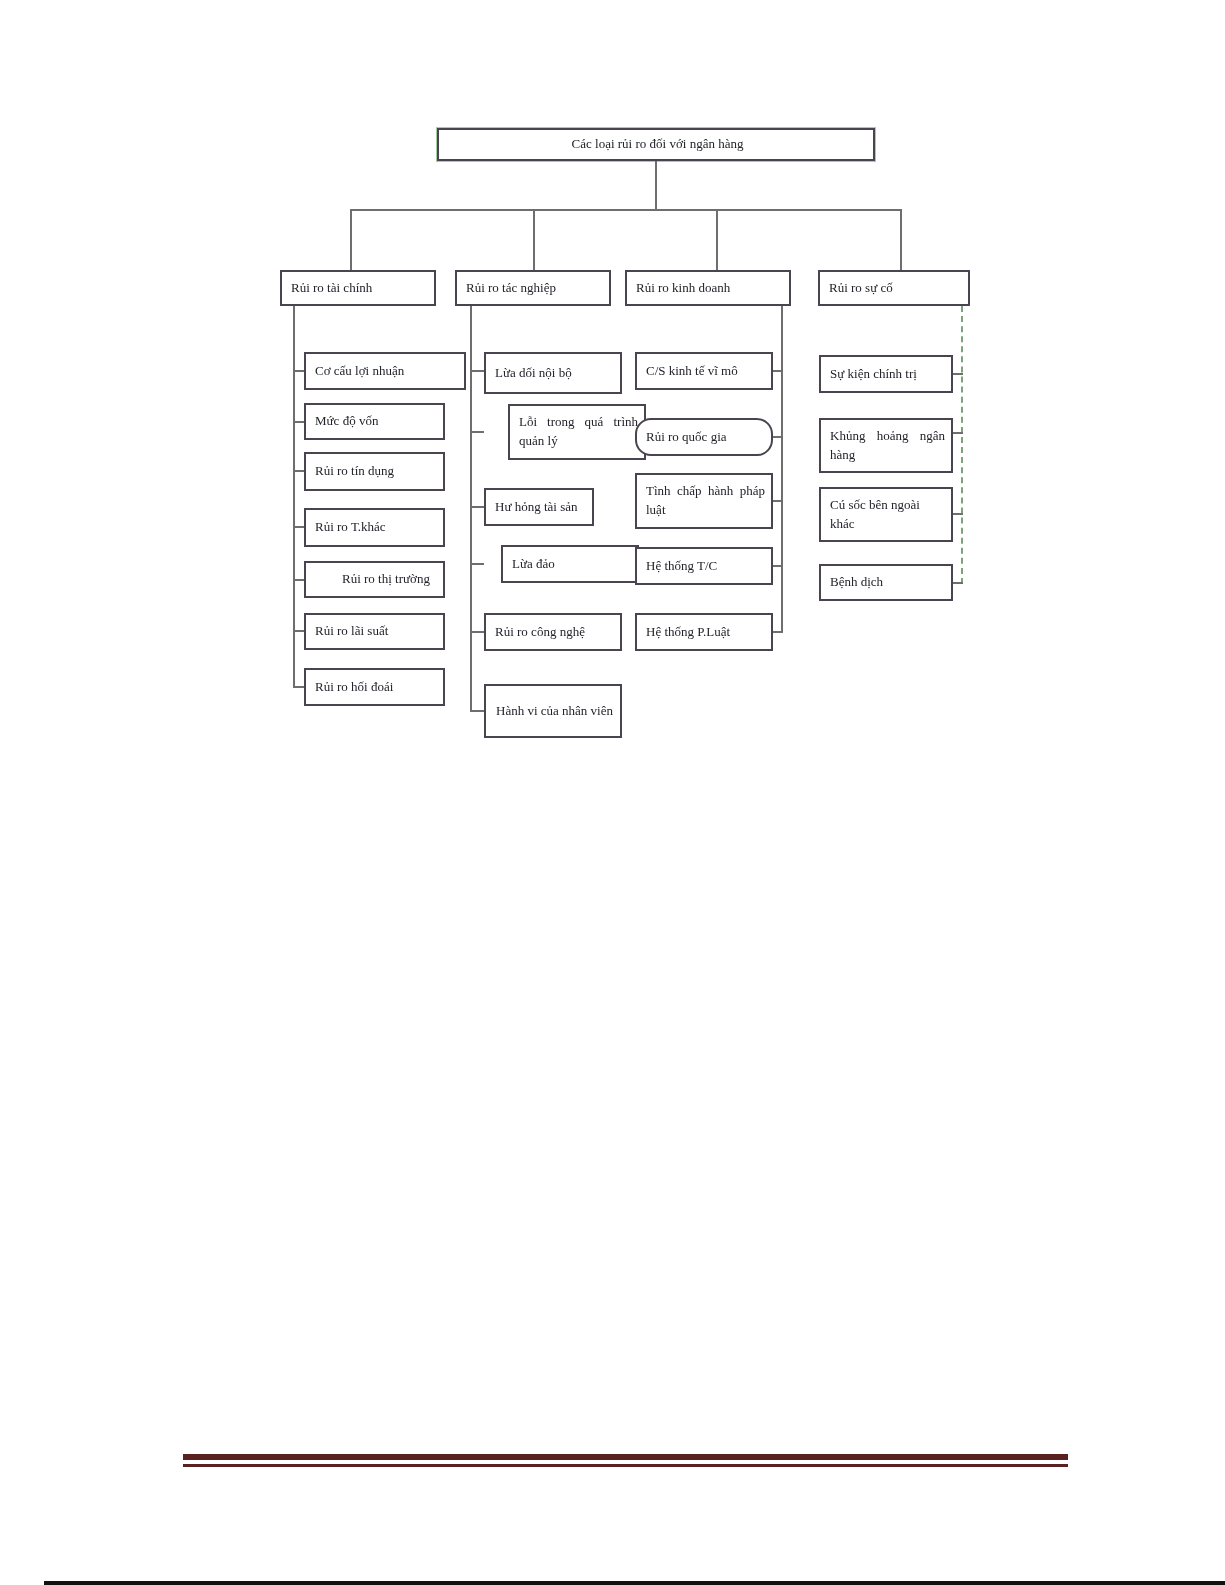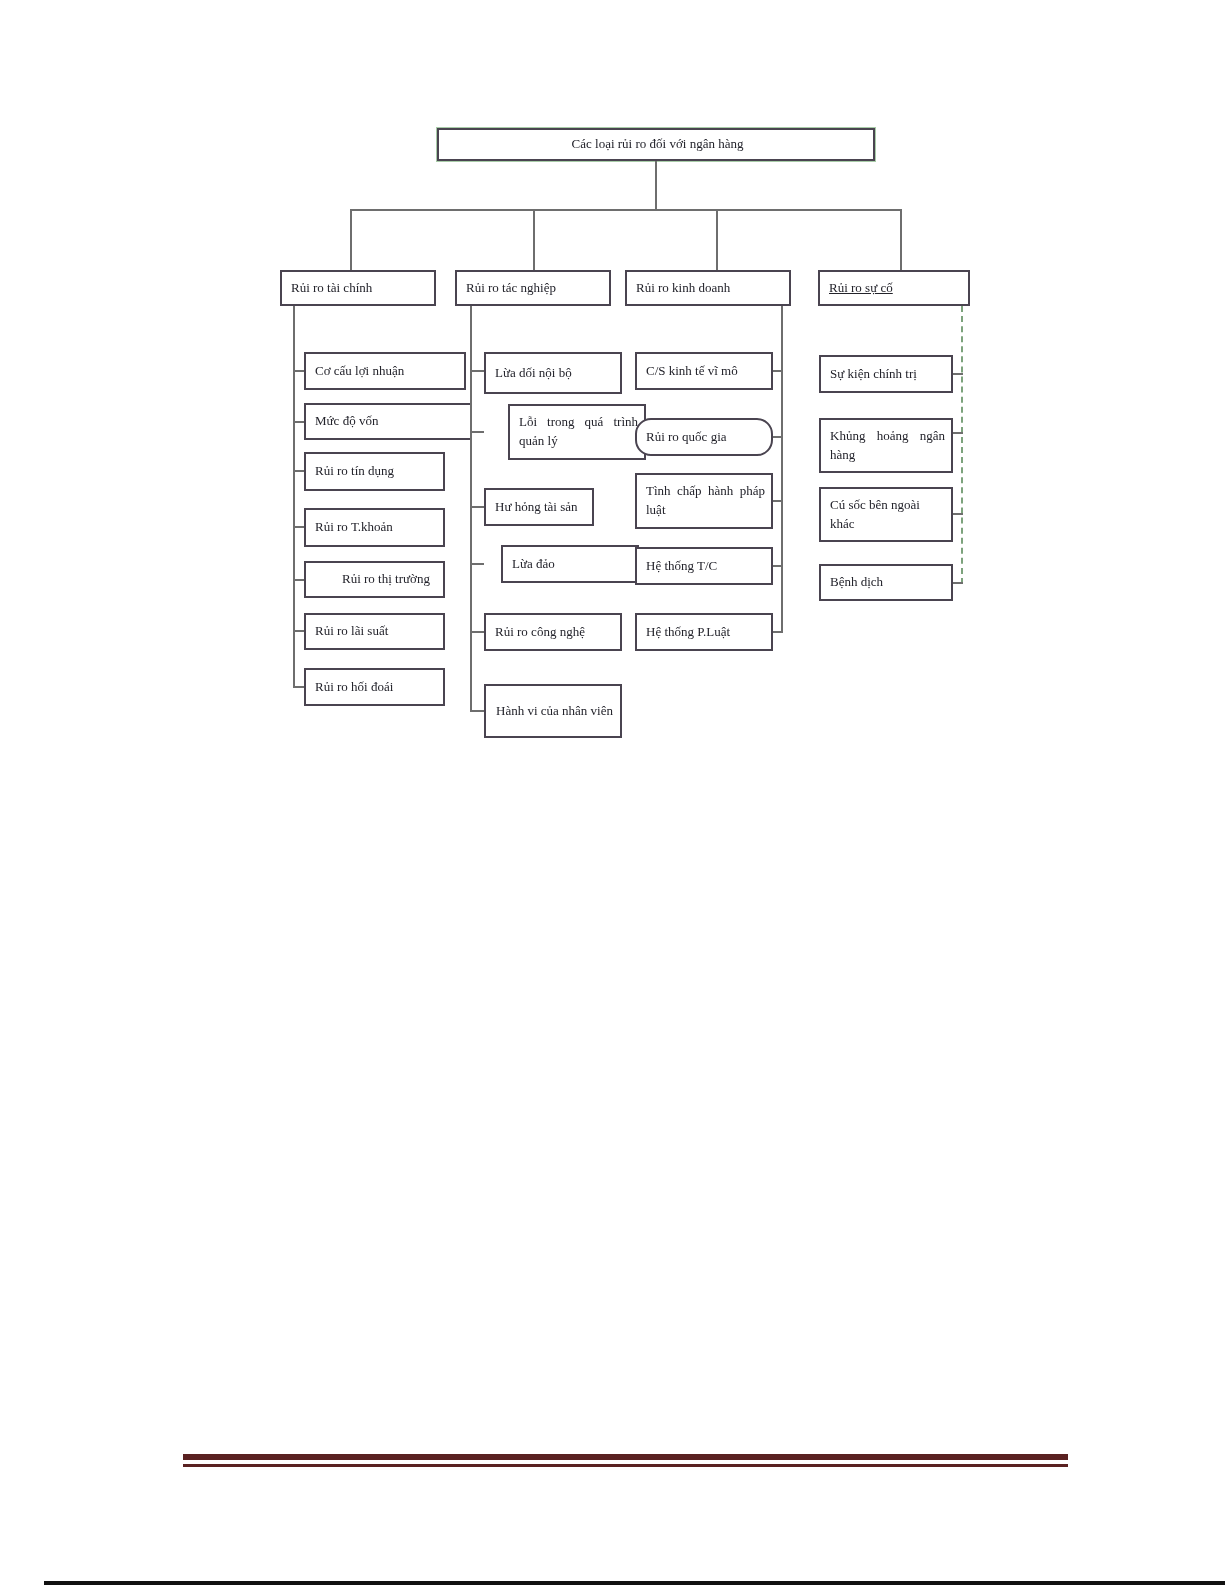--- a/index.html
+++ b/index.html
@@ -36,44 +36,44 @@
 
   <div class="node" style="left:280px;top:270px;width:156px;height:36px;">
     <span class="lbl">Rủi ro tài chính</span>
   </div>
   <div class="node" style="left:455px;top:270px;width:156px;height:36px;">
     <span class="lbl">Rủi ro tác nghiệp</span>
   </div>
   <div class="node" style="left:625px;top:270px;width:166px;height:36px;">
     <span class="lbl">Rủi ro kinh doanh</span>
   </div>
-  <div class="node" style="left:818px;top:270px;width:152px;height:36px;text-decoration:underline;">
+  <div class="node" style="left:818px;top:270px;width:152px;height:36px;">
     <span class="lbl">Rủi ro sự cố</span>
   </div>
 
   <div class="vline" style="left:293px;top:306px;height:381px;"></div>
   <div class="hline" style="left:293px;top:370px;width:11px;"></div>
   <div class="hline" style="left:293px;top:421px;width:11px;"></div>
   <div class="hline" style="left:293px;top:470px;width:11px;"></div>
   <div class="hline" style="left:293px;top:526px;width:11px;"></div>
   <div class="hline" style="left:293px;top:579px;width:11px;"></div>
   <div class="hline" style="left:293px;top:630px;width:11px;"></div>
   <div class="hline" style="left:293px;top:686px;width:11px;"></div>
 
   <div class="node" style="left:304px;top:352px;width:162px;height:38px;">
     <span class="lbl">Cơ cấu lợi nhuận</span>
     </div>
-  <div class="node" style="left:304px;top:403px;width:168px;height:37px;justify-content:flex-end;">
+  <div class="node" style="left:304px;top:403px;width:141px;height:37px;justify-content:flex-end;">
     <span class="lbl">Mức độ vốn</span>
     </div>
   <div class="node" style="left:304px;top:452px;width:141px;height:39px;">
     <span class="lbl">Rủi ro tín dụng</span>
     </div>
   <div class="node" style="left:304px;top:508px;width:141px;height:39px;">
-    <span class="lbl">Rủi ro T.khoản</span>
+    <span class="lbl">Rủi ro T.khác</span>
     </div>
   <div class="node" style="left:304px;top:561px;width:141px;height:37px;padding-left:36px;">
     <span class="lbl">Rủi ro thị trường</span>
     </div>
   <div class="node" style="left:304px;top:613px;width:141px;height:37px;">
     <span class="lbl">Rủi ro lãi suất</span>
     </div>
   <div class="node" style="left:304px;top:668px;width:141px;height:38px;">
     <span class="lbl">Rủi ro hối đoái</span>
     </div>

